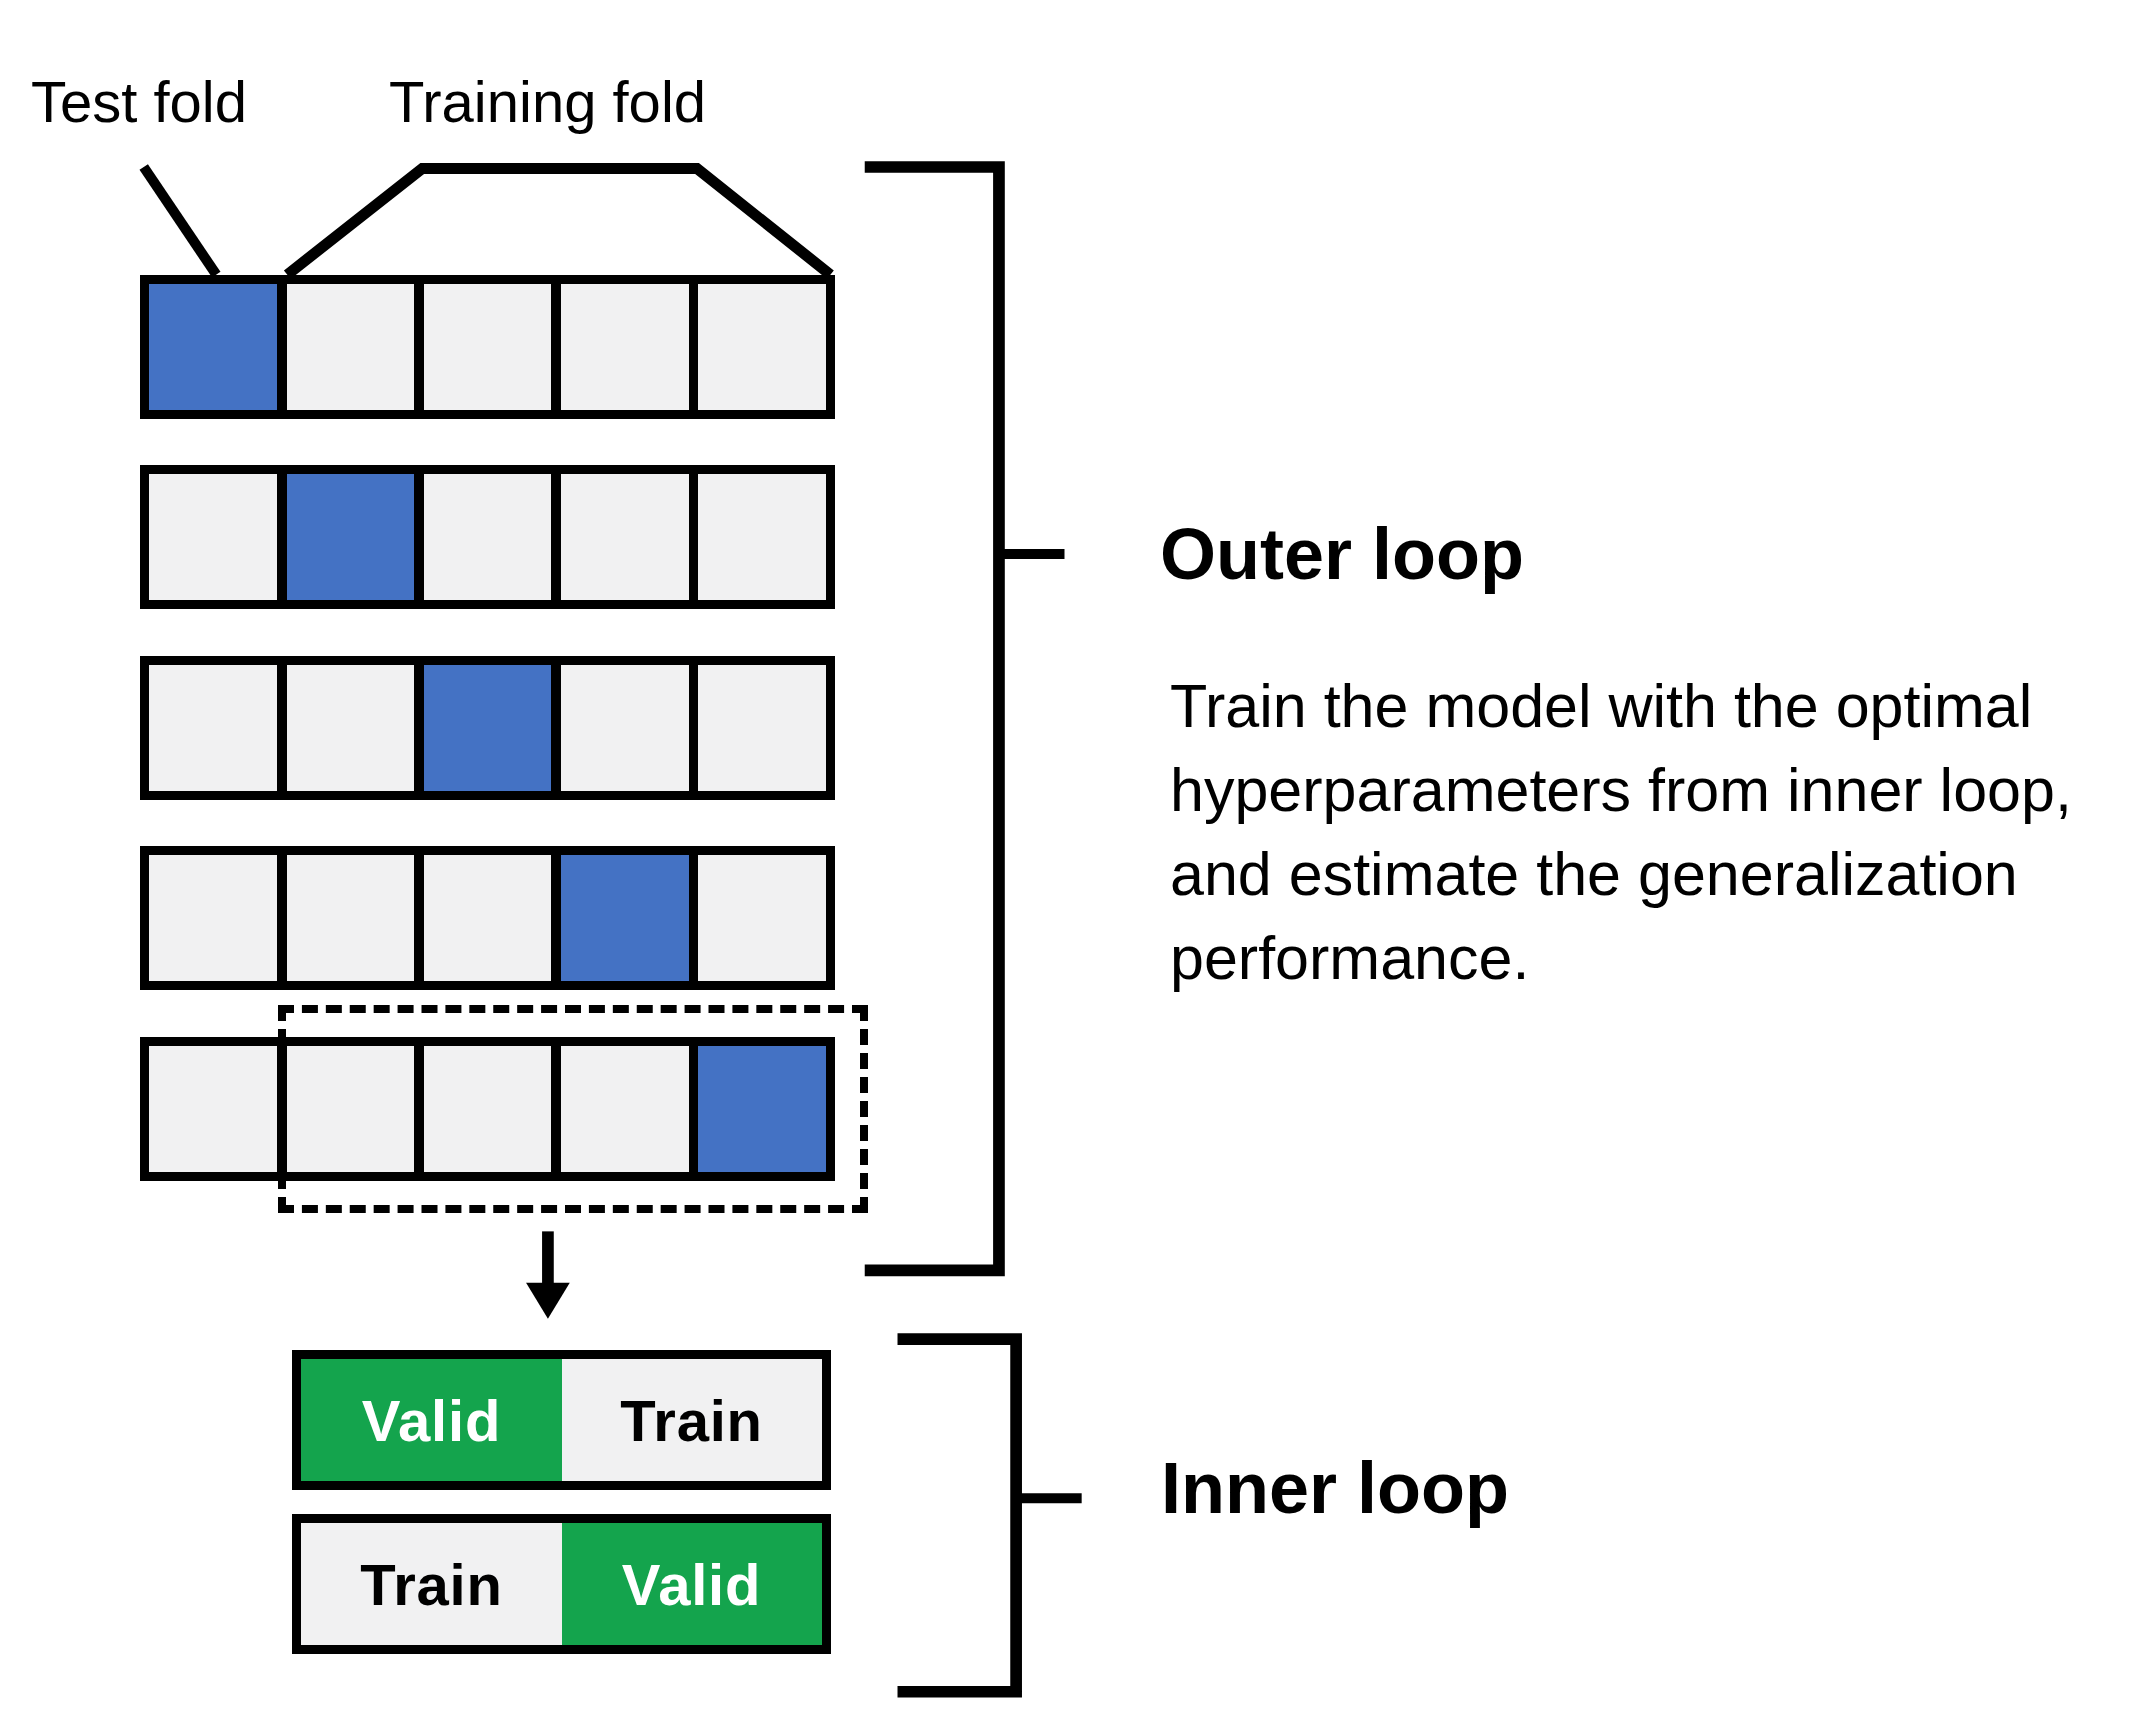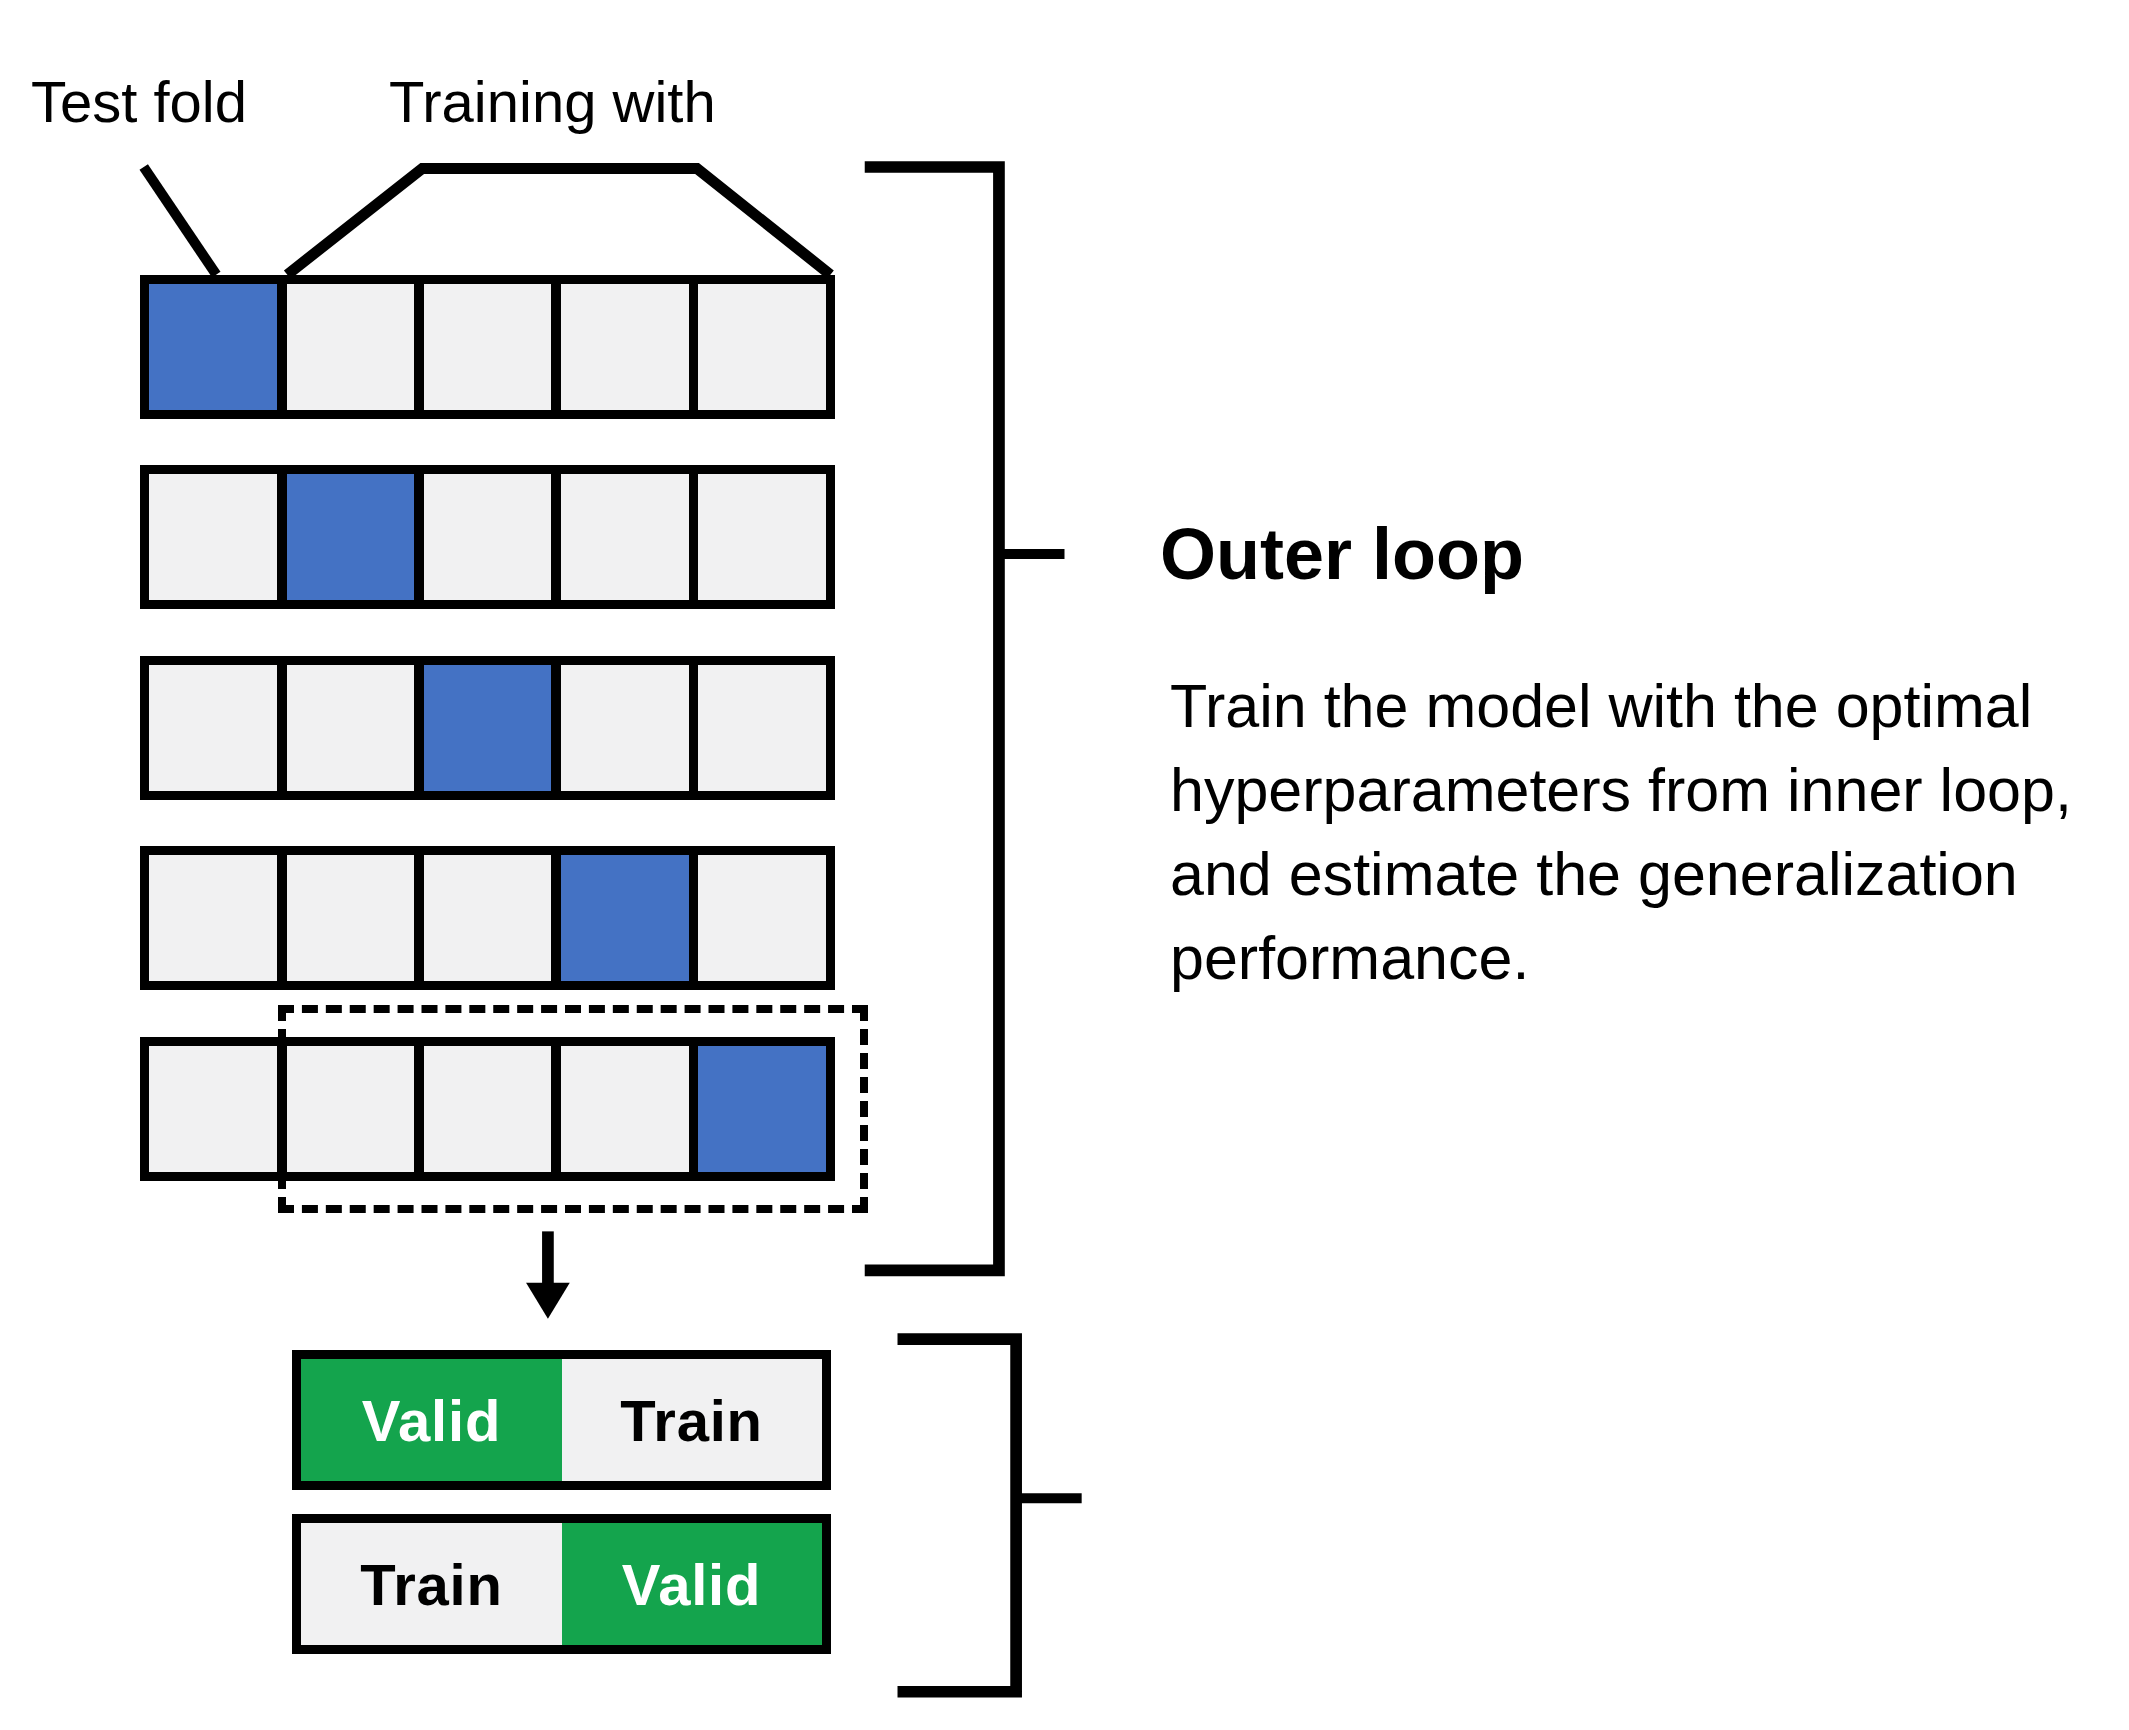--- a/index.html
+++ b/index.html
@@ -63,21 +63,21 @@
     <path d="M 1150 1716 H 1302 V 2168 H 1150" fill="none" stroke="#000" stroke-width="15"></path>
     <line x1="1302" y1="1920" x2="1386" y2="1920" stroke="#000" stroke-width="13"></line>
 
     <g>
       <line x1="702" y1="1578" x2="702" y2="1652" stroke="#000" stroke-width="15"></line>
       <polygon points="702,1690 674,1644 730,1644" fill="#000"></polygon>
     </g>
   </svg>
 
   <div class="top-label lbl-test">Test fold</div>
-  <div class="top-label lbl-training">Training with</div>
+  <div class="top-label lbl-training">Training fold</div>
 
   <div id="outer-grid">
       <div class="fold-row" style="top: 275px;">
         <div class="fold-cell" style="background: rgb(68, 114, 196);"></div>
         <div class="fold-cell" style="background: rgb(241, 241, 242);"></div>
         <div class="fold-cell" style="background: rgb(241, 241, 242);"></div>
         <div class="fold-cell" style="background: rgb(241, 241, 242);"></div>
         <div class="fold-cell" style="background: rgb(241, 241, 242);"></div>
       </div>
       <div class="fold-row" style="top: 465px;">
@@ -121,15 +121,16 @@
         <div class="inner-cell train" style="background: rgb(241, 241, 242);">Train</div>
         <div class="inner-cell valid" style="background: rgb(20, 164, 77);">Valid</div>
       </div>
     </div>
 
   <div class="loop-title outer-title">Outer loop</div>
   <div class="loop-desc outer-desc">Train the model with the optimal
 hyperparameters from inner loop,
 and estimate the generalization
 performance.</div>
+  <div class="loop-title inner-title">Inner loop</div>
 
 </div>
 
 
 </body></html>

